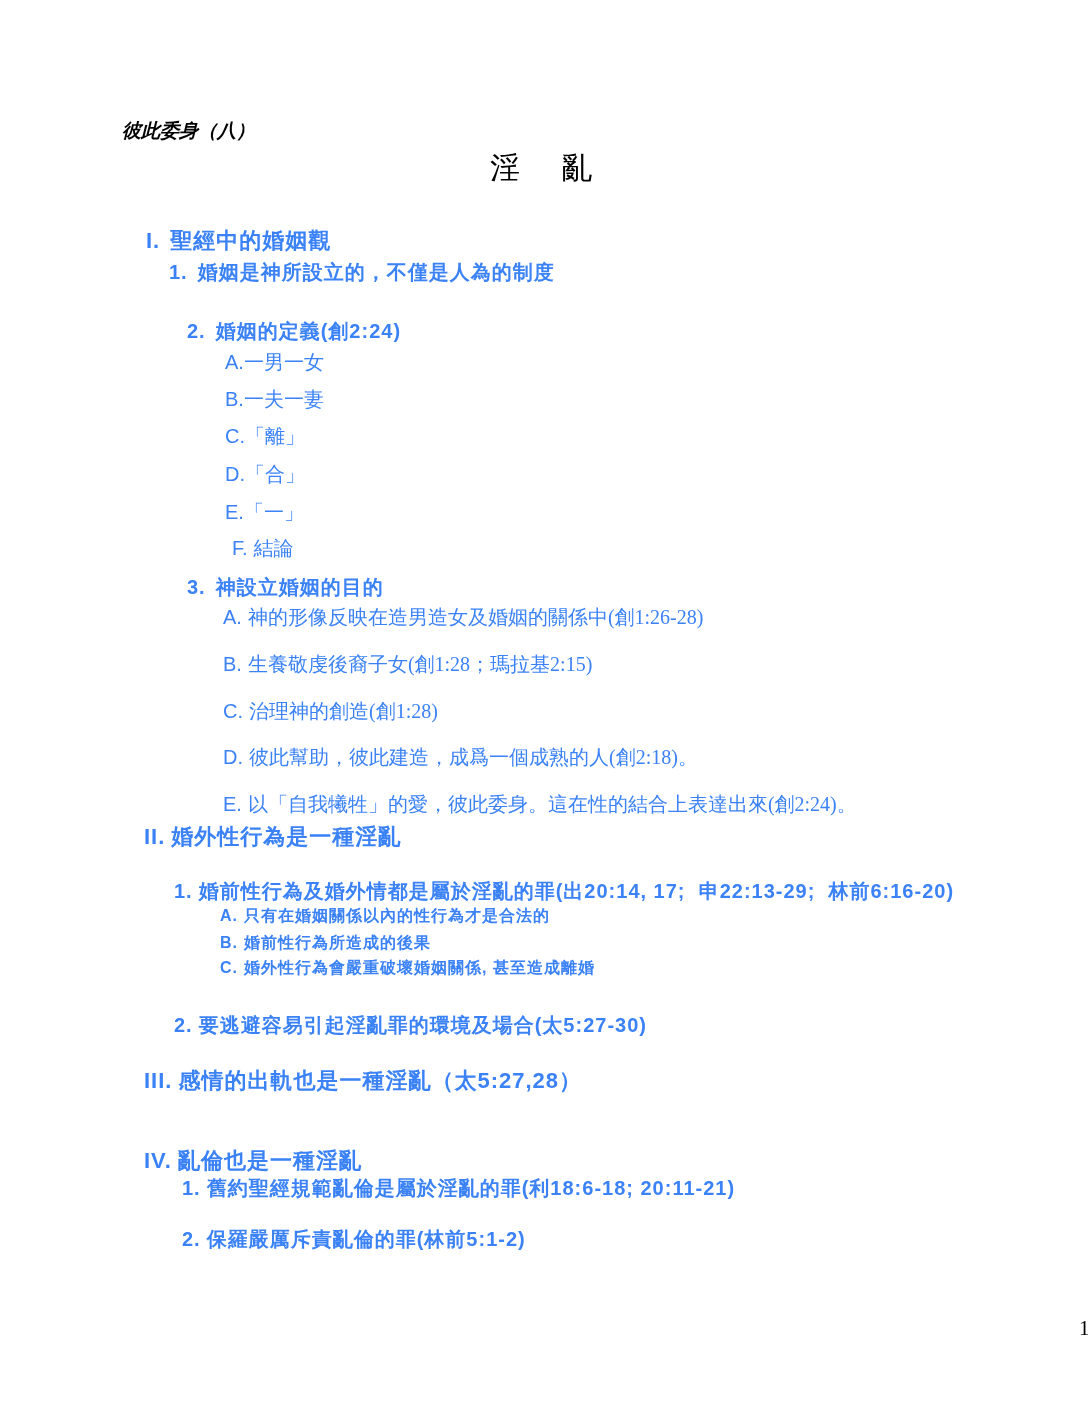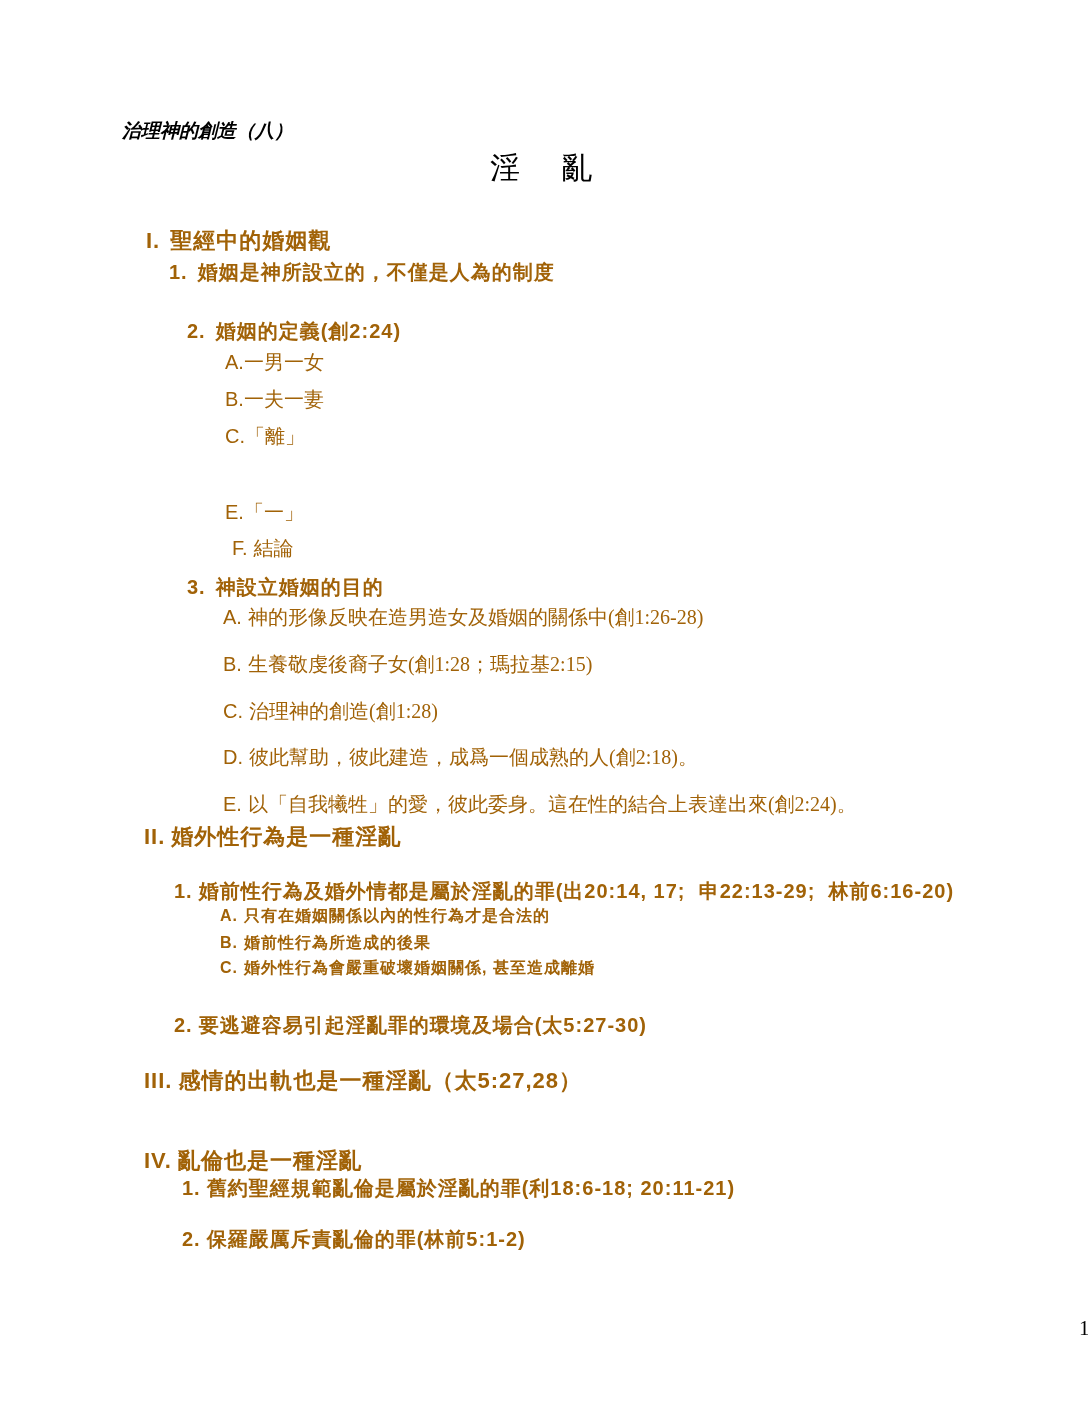--- a/index.html
+++ b/index.html
@@ -9,21 +9,21 @@
     width: 1088px;
     height: 1408px;
     margin: 0 auto;
     background: #ffffff;
     color: #000000;
     overflow: hidden;
   }
   .line {
     position: absolute;
     white-space: pre;
-    color: #a16207;
+    color: #3b82f6;
     line-height: 1.15;
   }
   
   .num  { font-family: "Liberation Sans", sans-serif; }
   
   .kai  { font-family: "Liberation Sans", sans-serif; font-weight: bold; }
   
   .ming { font-family: "Liberation Serif", serif; font-weight: normal; }
 
   .h1   { font-size: 22px; font-weight: bold; letter-spacing: 1px; }
@@ -62,21 +62,21 @@
     text-align: right;
     font-family: "Liberation Serif", serif;
     font-size: 21px;
   }
 </style>
 </head>
 <body>
 
 <div class="page">
 
-  <div class="doc-header">治理神的創造（八）</div>
+  <div class="doc-header">彼此委身（八）</div>
 
   <div class="doc-title">淫　亂</div>
 
   <div class="line h1" style="left:120px; top:203px;">
     <span class="num g10">I.</span><span class="kai">聖經中的婚姻觀</span>
   </div>
 
   <div class="line h2" style="left:145px; top:238px;">
     <span class="num g10">1.</span><span class="kai">婚姻是神所設立的，不僅是人為的制度</span>
   </div>
@@ -86,20 +86,23 @@
   </div>
 
   <div class="line subm" style="left:205px; top:328px;">
     <span class="num g0">A.</span><span class="ming">一男一女</span>
   </div>
   <div class="line subm" style="left:205px; top:365px;">
     <span class="num g0">B.</span><span class="ming">一夫一妻</span>
   </div>
   <div class="line subm" style="left:205px; top:402px;">
     <span class="num g0">C.</span><span class="ming">「離」</span>
+  </div>
+  <div class="line subm" style="left:205px; top:440px;">
+    <span class="num g0">D.</span><span class="ming">「合」</span>
   </div>
   <div class="line subm" style="left:205px; top:478px;">
     <span class="num g0">E.</span><span class="ming">「一」</span>
   </div>
   <div class="line subm" style="left:212px; top:514px;">
     <span class="num g6">F.</span><span class="ming">結論</span>
   </div>
 
   <div class="line h2" style="left:163px; top:553px;">
     <span class="num g10">3.</span><span class="kai">神設立婚姻的目的</span>

